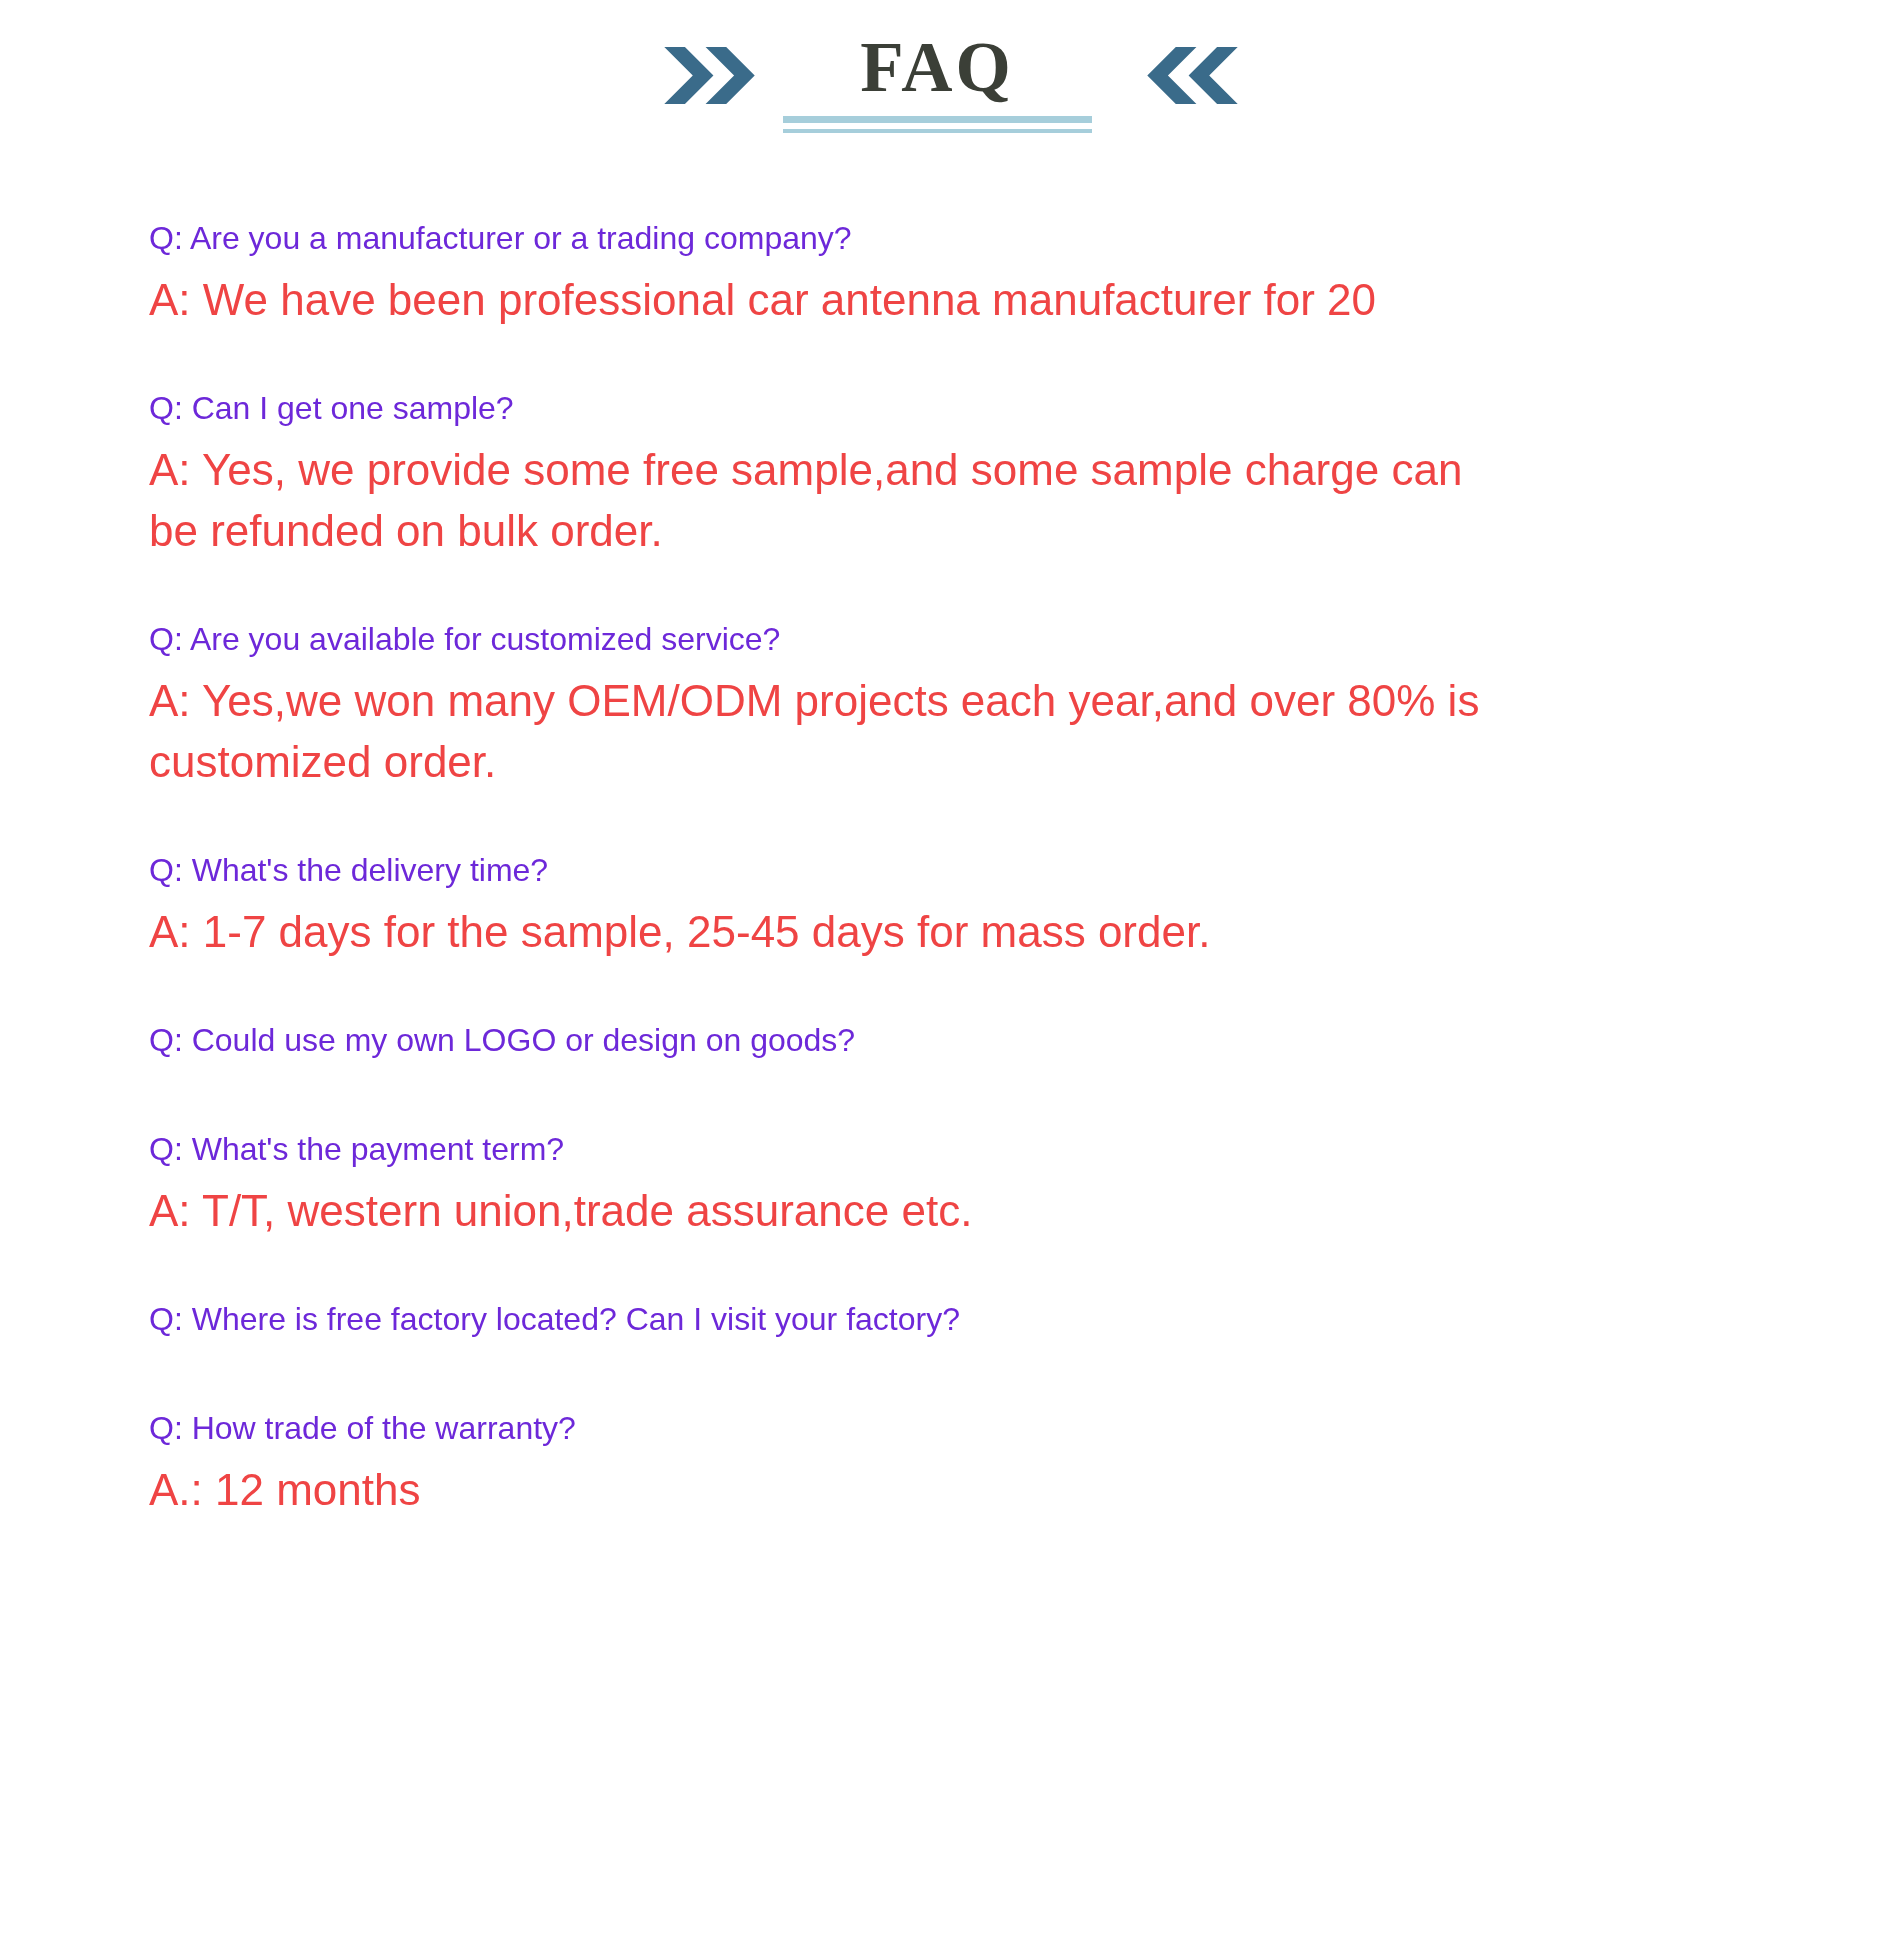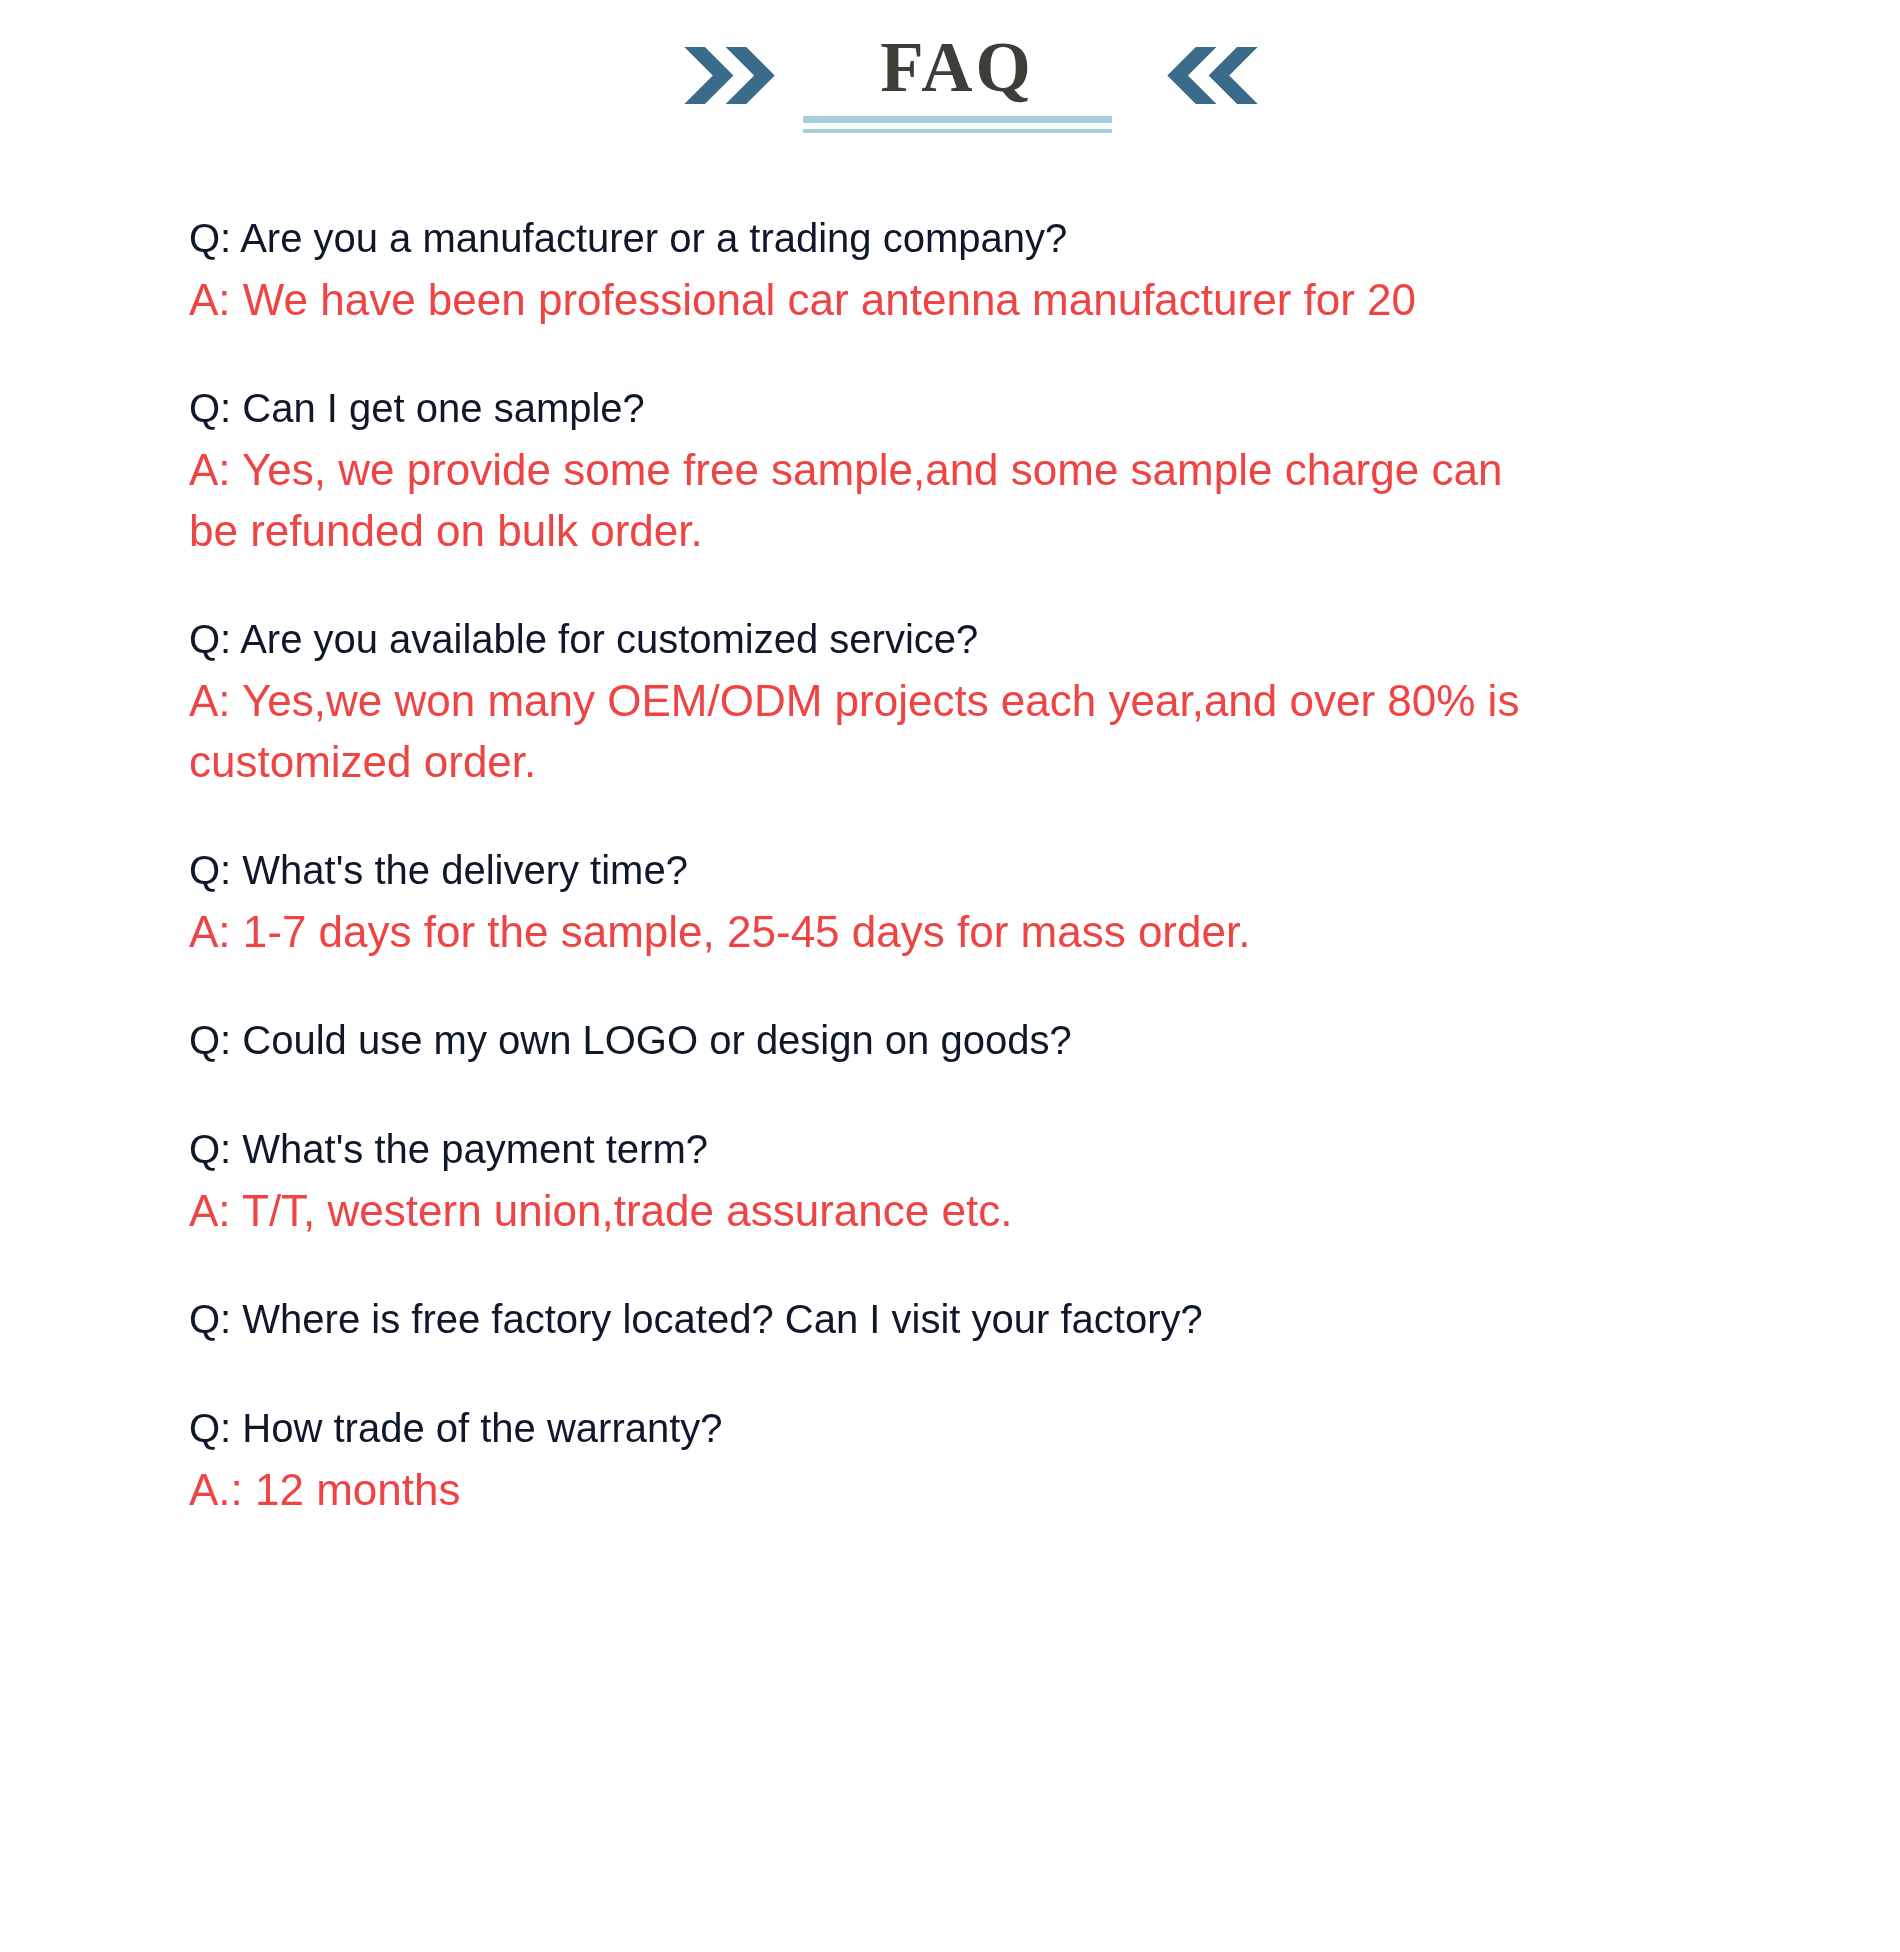--- a/index.html
+++ b/index.html
@@ -7,21 +7,20 @@
     width: 1901px;
     background: #ffffff;
     font-family: "Liberation Sans", "DejaVu Sans", sans-serif;
   }
   .page {
     position: relative;
     width: 1901px;
     height: 1952px;
     background: #ffffff;
     overflow: hidden;
-    padding-left: 40px;
   }
   
   .header {
     display: flex;
     justify-content: center;
     align-items: flex-start;
     padding-top: 28px;
   }
   .chev {
     flex: 0 0 auto;
@@ -54,23 +53,23 @@
   
   .faq-list {
     margin-top: 75px;
     padding-left: 149px;
     padding-right: 59px;
   }
   .faq-item {
     margin-bottom: 48px;
   }
   .question {
-    font-size: 40px;
+    font-size: 32px;
     line-height: 61px;
-    color: #0f172a;
+    color: #6d28d9;
     white-space: nowrap;
   }
   .answer-line {
     font-size: 44px;
     line-height: 61px;
     color: #ef4444;
     white-space: nowrap;
   }
 </style>
 </head>

